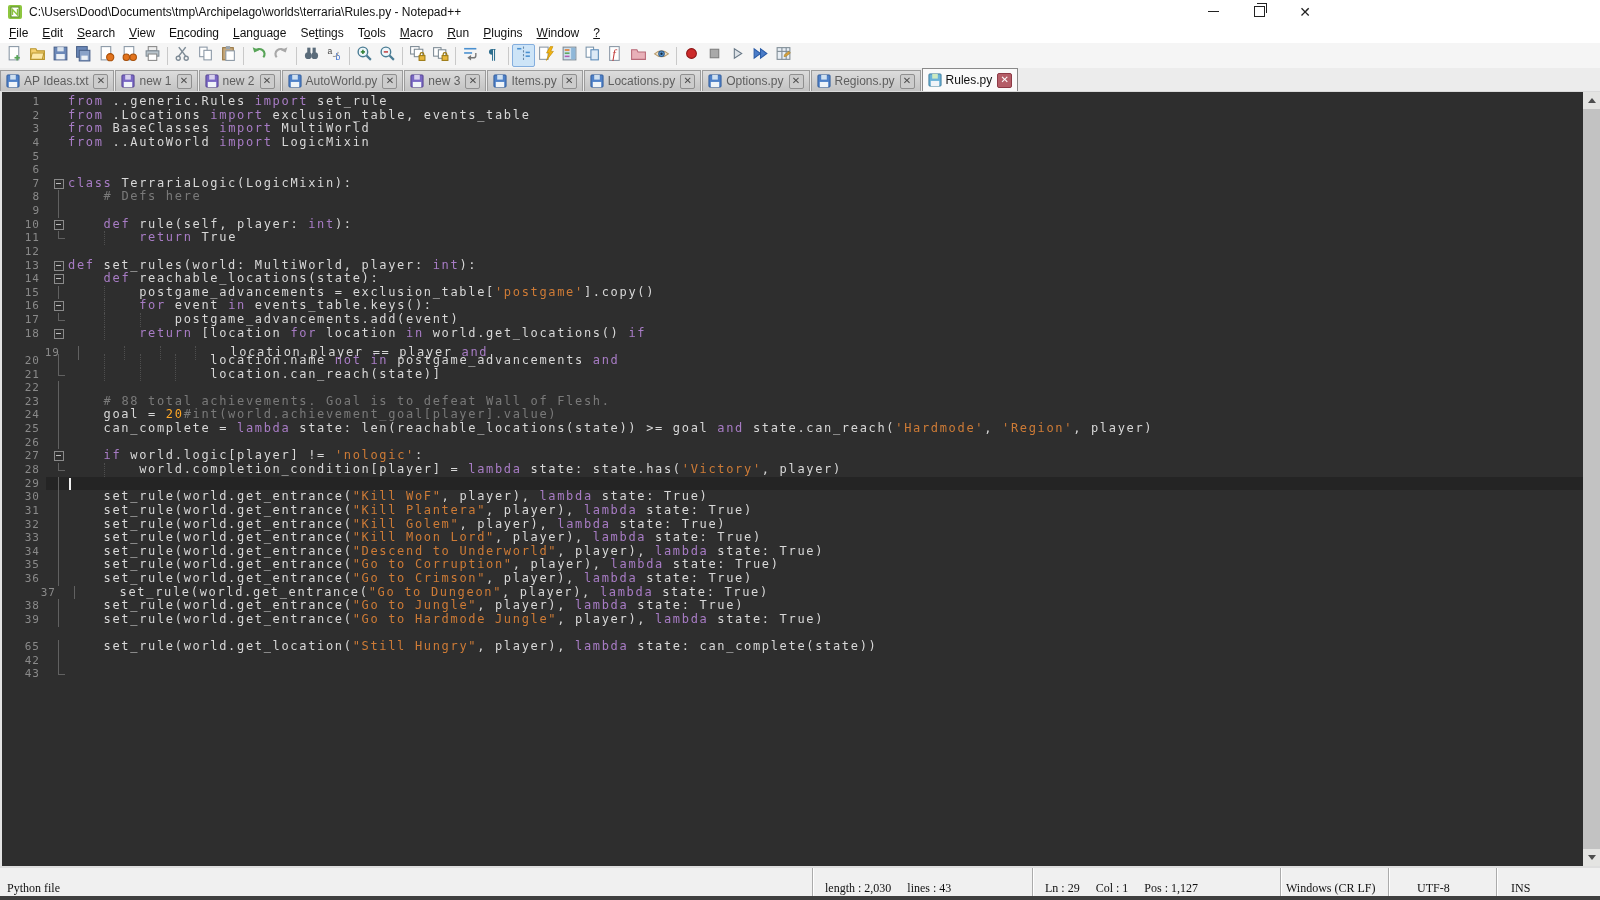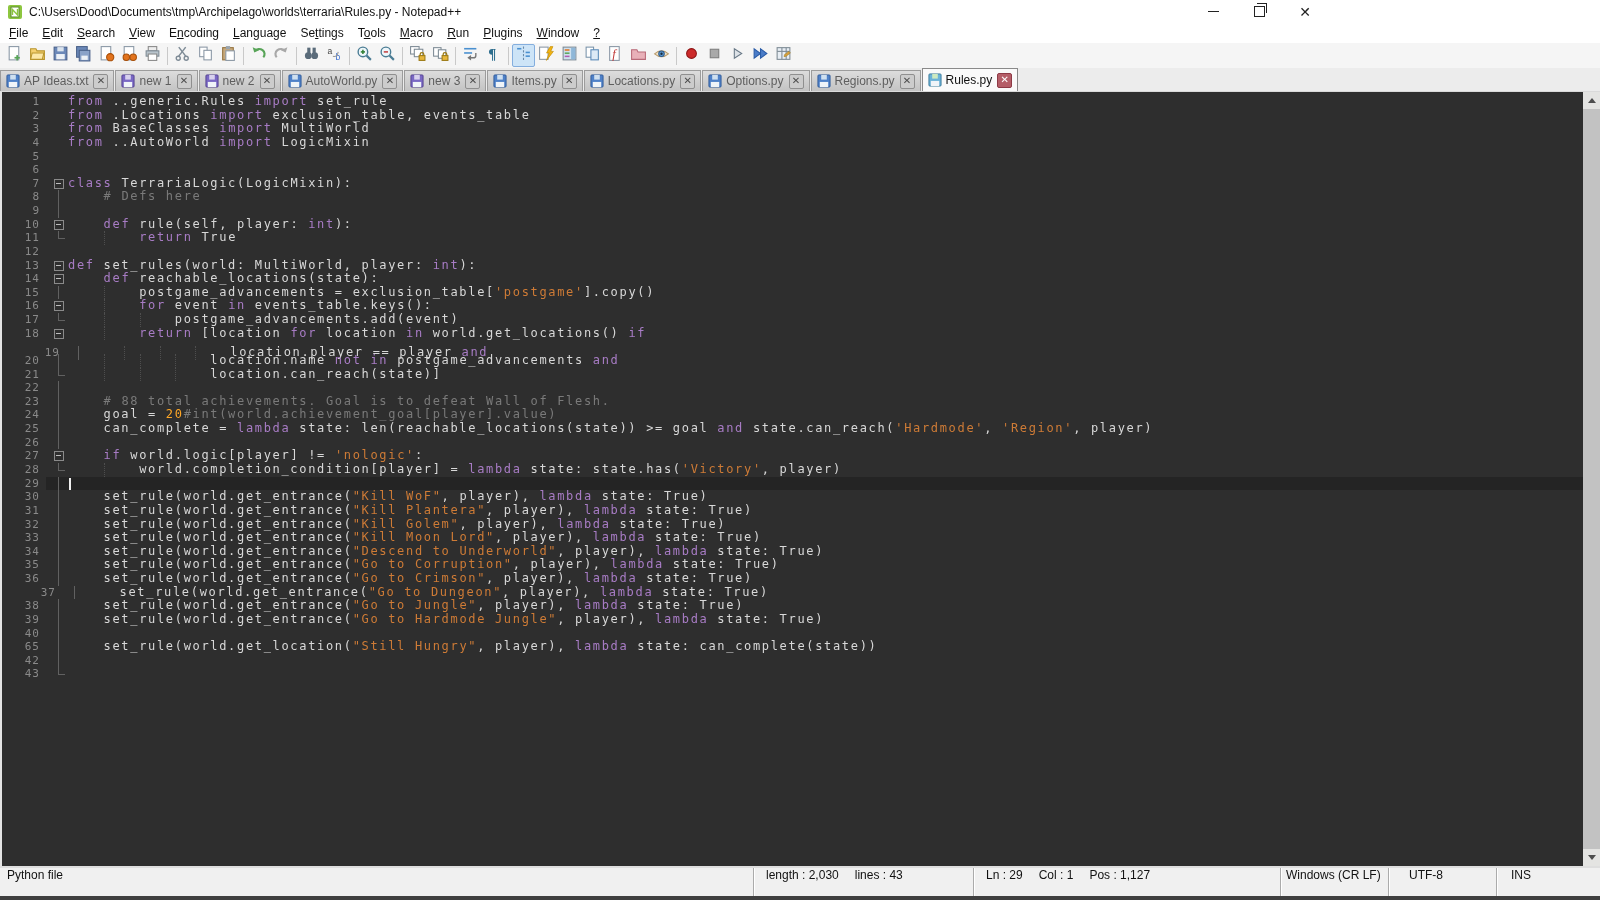--- a/index.html
+++ b/index.html
@@ -68,26 +68,26 @@
   #vscroll{position:absolute;right:0;top:0;width:17px;height:100%;background:#cdcdcd;}
   .sbtn{position:absolute;left:0;width:17px;height:17px;background:#e4e4e2;display:flex;align-items:center;justify-content:center;}
   .sbtn.up{top:0;} .sbtn.down{bottom:0;}
   .arr{width:0;height:0;border-left:4px solid transparent;border-right:4px solid transparent;}
   .arr.up{border-bottom:5px solid #4d4d4d;} .arr.down{border-top:5px solid #4d4d4d;}
   #vthumb{position:absolute;left:0;top:17px;width:17px;bottom:17px;background:#c2c2c2;}
 
   
   #statusbar{position:absolute;left:0;top:866px;width:1600px;height:30px;background:#f0f0f0;
     border-top:2px solid #dedede;display:flex;align-items:center;font-size:12px;color:#111;box-sizing:border-box;}
-  .sb-panel{height:100%;display:flex;align-items:flex-start;white-space:pre;box-sizing:border-box;}
+  .sb-panel{height:100%;display:flex;align-items:flex-end;white-space:pre;box-sizing:border-box;font-family:Liberation Serif, serif;}
   .sb-type{flex:1;padding-left:7px;}
   .sb-size{width:220px;border-left:1px solid #ababab;box-shadow:inset 1px 0 0 #fff;padding-left:12px;}
-  .sb-pos{width:307px;border-left:1px solid #ababab;box-shadow:inset 1px 0 0 #fff;padding-left:12px;}
+  .sb-pos{width:248px;border-left:1px solid #ababab;box-shadow:inset 1px 0 0 #fff;padding-left:12px;}
   .sb-eol{width:108px;border-left:1px solid #ababab;box-shadow:inset 1px 0 0 #fff;padding-left:5px;}
-  .sb-enc{width:108px;border-left:1px solid #ababab;box-shadow:inset 1px 0 0 #fff;padding-left:20px;}
+  .sb-enc{width:108px;border-left:1px solid #ababab;box-shadow:inset 1px 0 0 #fff;padding-left:28px;}
   .sb-ins{width:104px;border-left:1px solid #ababab;box-shadow:inset 1px 0 0 #fff;padding-left:14px;}
   .sb-gap{display:inline-block;width:16px;}
   #bottomframe{position:absolute;left:0;top:896px;width:1600px;height:4px;background:#3f3f3f;}
 </style>
 </head>
 <body>
 
 <div id="win">
 
   <div id="titlebar">
@@ -722,27 +722,20 @@
           </div>
           <span class="code"><span class="tk-d">    set_rule(world.get_entrance(</span><span class="tk-s">"Go to Jungle"</span><span class="tk-d">, player), </span><span class="tk-k">lambda</span><span class="tk-d"> state: True)</span></span>
         </div>
         <div class="row" style="top: 520.94px;">
           <span class="ln">39</span>
           <div class="fold">
             <div class="fv"></div>
           </div>
           <span class="code"><span class="tk-d">    set_rule(world.get_entrance(</span><span class="tk-s">"Go to Hardmode Jungle"</span><span class="tk-d">, player), </span><span class="tk-k">lambda</span><span class="tk-d"> state: True)</span></span>
         </div>
-        <div class="row" style="top: 534.57px;">
-          <span class="ln">40</span>
-          <div class="fold">
-            <div class="fv"></div>
-          </div>
-          <span class="code"></span>
-        </div>
         <div class="row" style="top: 548.2px;">
           <span class="ln">65</span>
           <div class="fold">
             <div class="fv"></div>
           </div>
           <span class="code"><span class="tk-d">    set_rule(world.get_location(</span><span class="tk-s">"Still Hungry"</span><span class="tk-d">, player), </span><span class="tk-k">lambda</span><span class="tk-d"> state: can_complete(state))</span></span>
         </div>
         <div class="row" style="top: 561.83px;">
           <span class="ln">42</span>
           <div class="fold">

